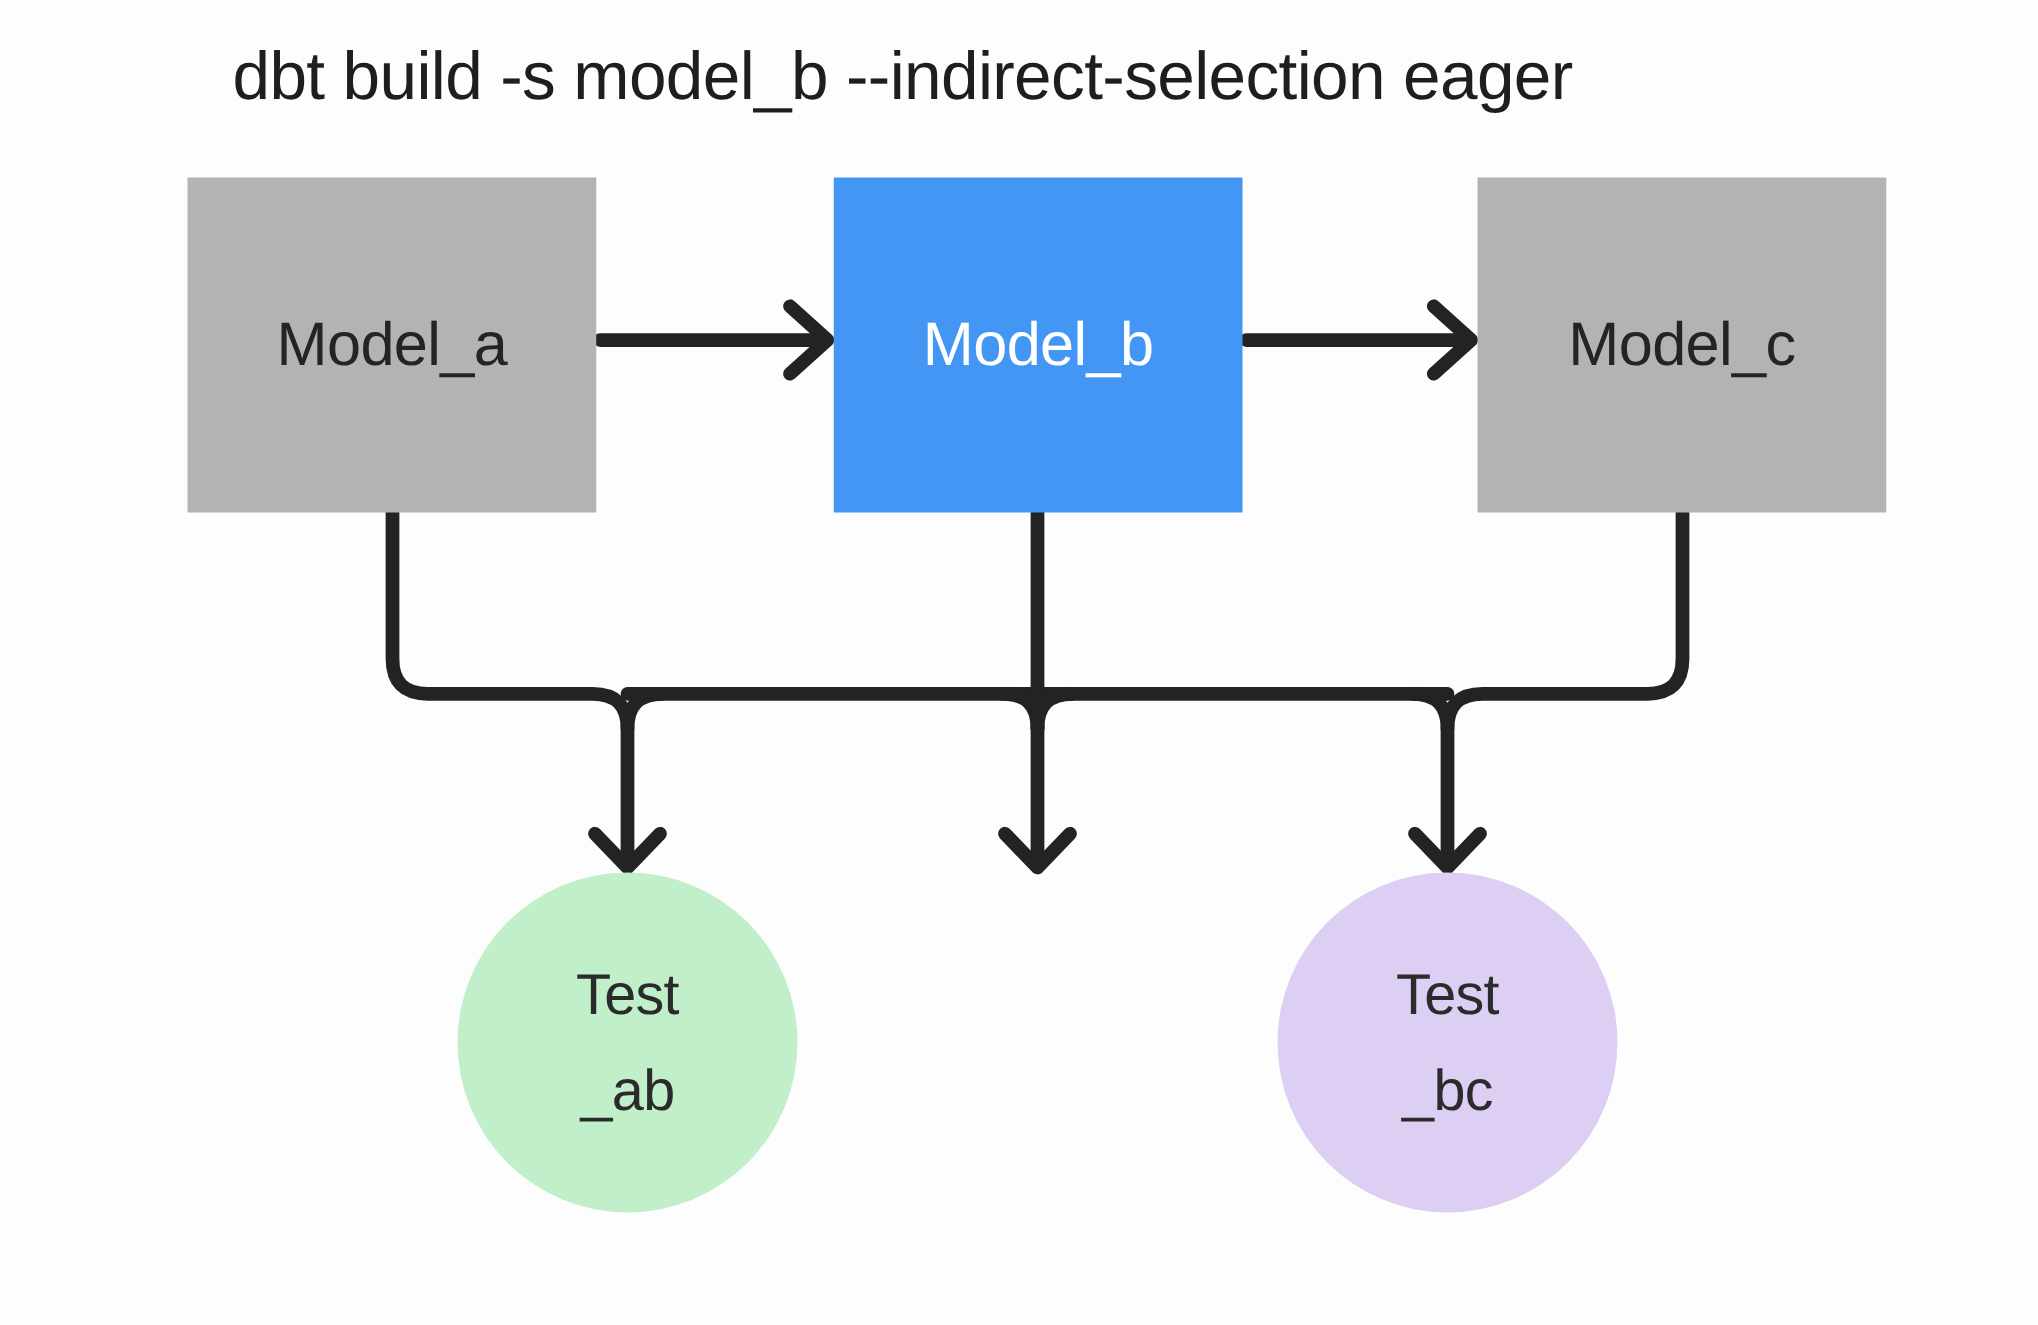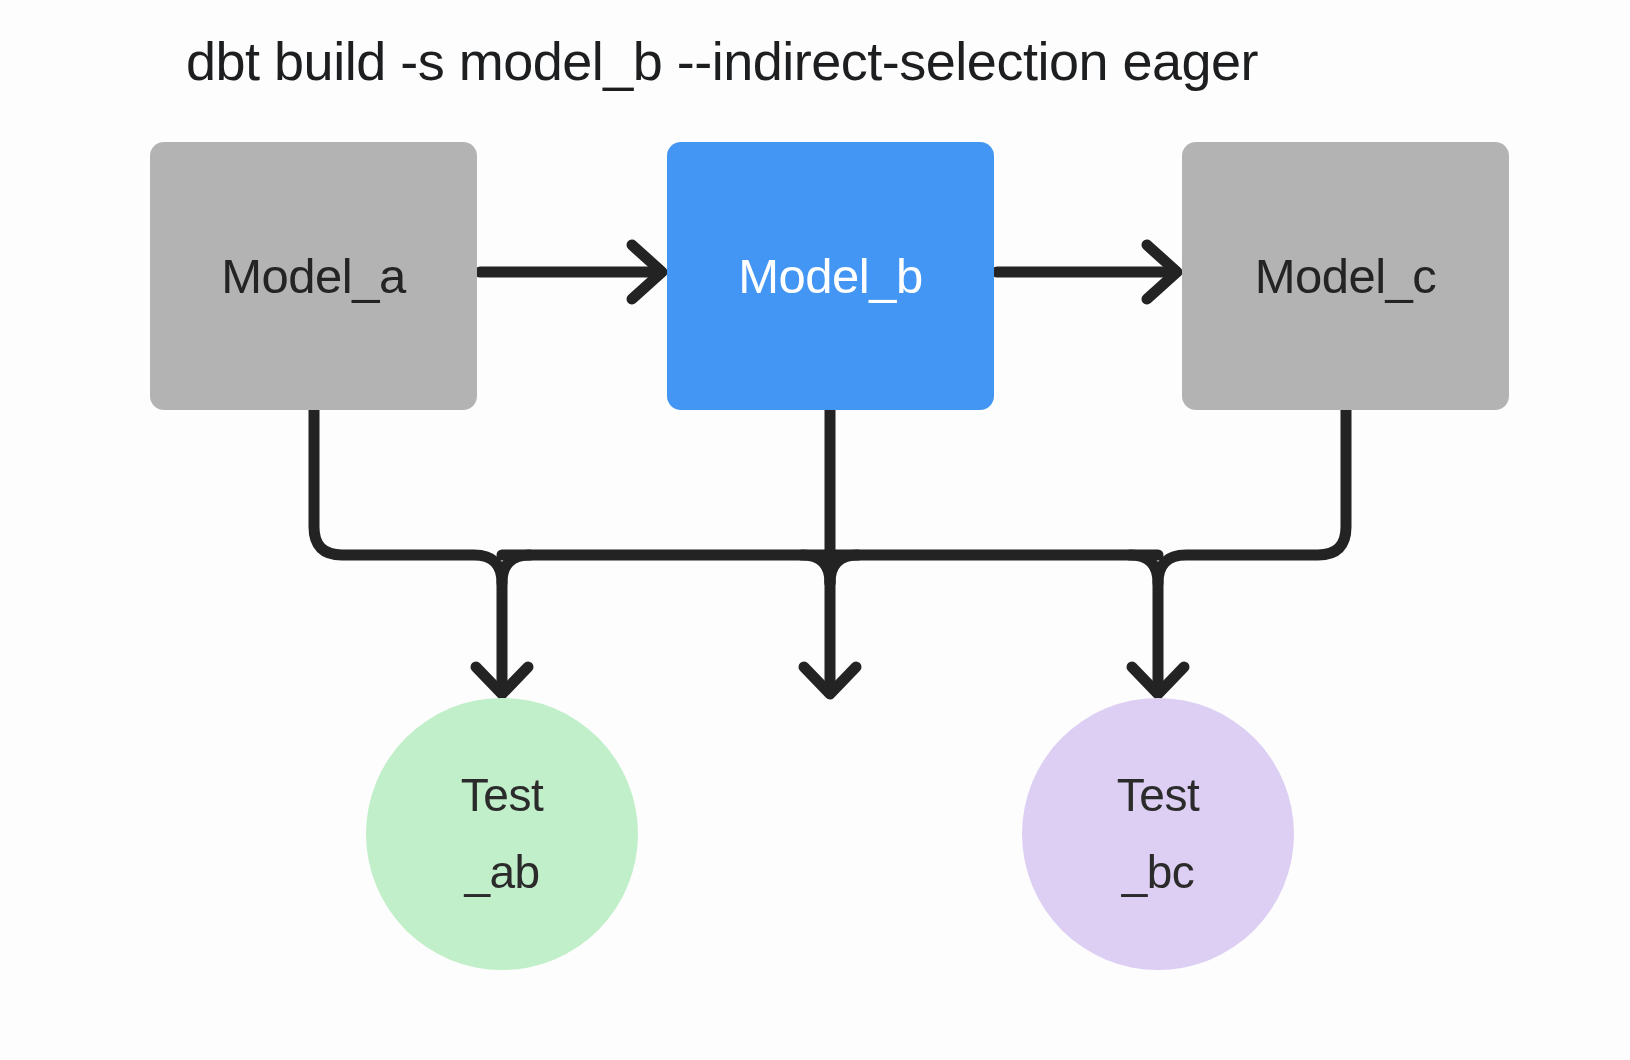--- a/index.html
+++ b/index.html
@@ -17,21 +17,21 @@
     font-size:54px;font-weight:500;letter-spacing:-0.5px;
     color:var(--ink);white-space:nowrap;
   }
   .edges{position:absolute;left:0;top:0;width:1630px;height:1060px;}
   .edges path{
     fill:none;stroke:var(--line);stroke-width:11;
     stroke-linecap:round;stroke-linejoin:round;
   }
   .model{
     position:absolute;top:142px;width:327px;height:268px;
-    border-radius:14px;
+    border-radius:0;
     display:flex;align-items:center;justify-content:center;
     font-size:49px;font-weight:500;letter-spacing:-0.5px;
   }
   .model-a{left:122px;}
   .model-b{left:639px;}
   .model-c{left:1154px;}
   .test{
     position:absolute;width:272px;height:272px;top:698px;
     border-radius:50%;
     display:flex;flex-direction:column;align-items:center;justify-content:center;

